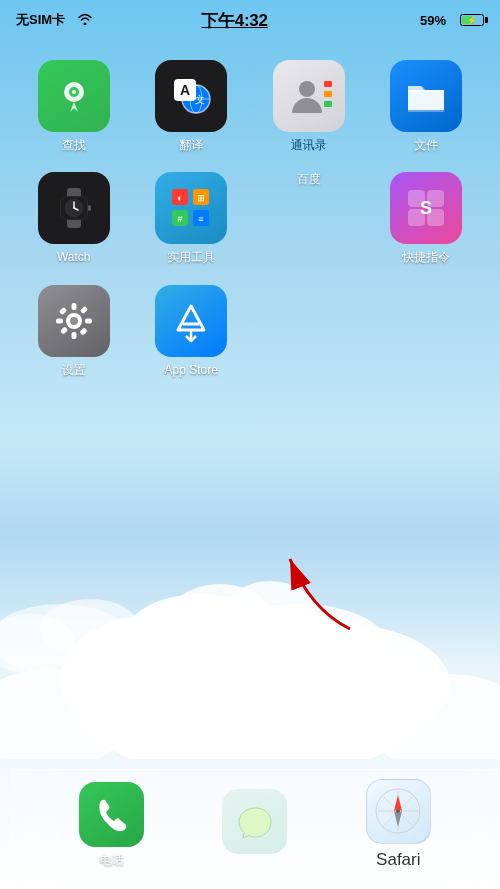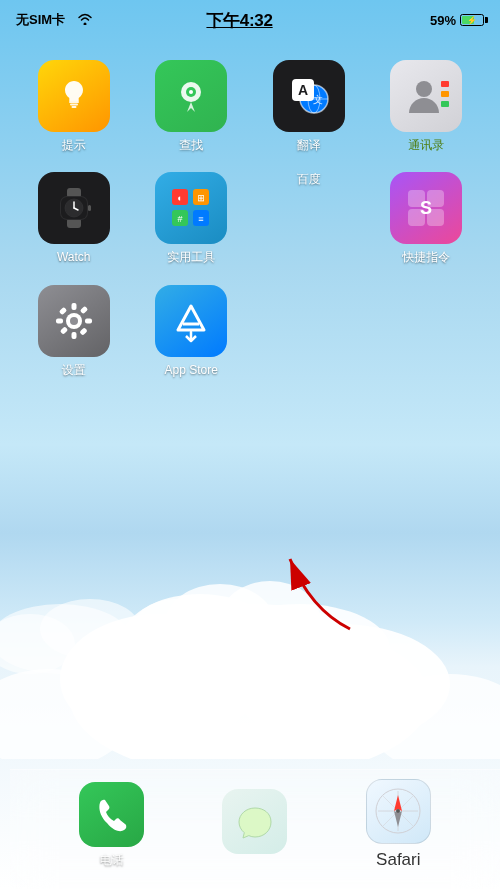--- a/index.html
+++ b/index.html
@@ -53,21 +53,21 @@
     }
     .status-center {
       font-size: 17px;
       font-weight: 600;
       letter-spacing: -0.3px;
       text-decoration: underline;
     }
     .status-right {
       display: flex;
       align-items: center;
-      gap: 4px;
+      gap: 14px;
       font-size: 13px;
       padding-left: 44px;
     }
     .battery-icon {
       width: 24px;
       height: 12px;
       border: 1.5px solid #000;
       border-radius: 2.5px;
       position: relative;
       display: flex;
@@ -275,33 +275,20 @@
     <span>59%</span>
     <div class="battery-icon">
       <div class="battery-fill"></div>
       <span class="lightning">⚡</span>
     </div>
   </div>
 </div>
 
 <div class="app-grid">
 
-  <div class="app-item">
-    <div class="app-icon icon-reminders">
-      <svg width="42" height="42" viewBox="0 0 42 42">
-        <circle cx="21" cy="21" r="20" fill="none"></circle>
-
-        <path d="M21 6c-5 0-9 4-9 9 0 3.3 1.7 6.2 4.3 7.9V26h9.4v-3.1C28.3 21.2 30 18.3 30 15c0-5-4-9-9-9z" fill="white" opacity="0.95"></path>
-        <rect x="16" y="26" width="10" height="2" rx="1" fill="white" opacity="0.9"></rect>
-        <rect x="17" y="28.5" width="8" height="2" rx="1" fill="white" opacity="0.9"></rect>
-        <rect x="18.5" y="31" width="5" height="2" rx="1" fill="white" opacity="0.9"></rect>
-      </svg>
-    </div>
-    <span class="app-label">提示</span>
-  </div>
 
   <div class="app-item">
     <div class="app-icon icon-find">
       <svg width="44" height="44" viewBox="0 0 44 44">
         <circle cx="22" cy="18" r="10" fill="white" opacity="0.9"></circle>
         <circle cx="22" cy="18" r="5" fill="#34c759"></circle>
         <circle cx="22" cy="18" r="2" fill="white"></circle>
 
         <path d="M22 28 L18 38 L22 34 L26 38 Z" fill="white" opacity="0.8"></path>
       </svg>
@@ -332,23 +319,34 @@
       <svg width="50" height="50" viewBox="0 0 50 50">
 
         <rect x="40" y="10" width="8" height="6" rx="1" fill="#ff3b30"></rect>
         <rect x="40" y="20" width="8" height="6" rx="1" fill="#ff9500"></rect>
         <rect x="40" y="30" width="8" height="6" rx="1" fill="#34c759"></rect>
 
         <circle cx="23" cy="18" r="8" fill="#8e8e93"></circle>
         <path d="M8 42c0-8.3 6.7-15 15-15s15 6.7 15 15" fill="#8e8e93"></path>
       </svg>
     </div>
-    <span class="app-label" style="color:#4d7c0f;text-shadow:none;">通讯录</span>
-  </div>
-
+    <span class="app-label" style="color:#0c4a6e;text-shadow:none;">通讯录</span>
+  </div>
+
+  <div class="app-item">
+    <div class="app-icon icon-files">
+      <svg width="48" height="48" viewBox="0 0 48 48">
+
+        <path d="M6 14h14l4 4h18v22H6z" fill="rgba(255,255,255,0.35)"></path>
+        <path d="M6 18h36v20H6z" fill="rgba(255,255,255,0.9)"></path>
+        <path d="M6 14h13l3 4h20v2H6z" fill="rgba(255,255,255,0.7)"></path>
+      </svg>
+    </div>
+    <span class="app-label">文件</span>
+  </div>
 
   <div class="app-item">
     <div class="app-icon icon-watch">
       <svg width="48" height="48" viewBox="0 0 48 48">
 
         <rect x="17" y="4" width="14" height="10" rx="3" fill="#555"></rect>
 
         <rect x="17" y="34" width="14" height="10" rx="3" fill="#555"></rect>
 
         <rect x="10" y="12" width="28" height="24" rx="7" fill="#2c2c2e"></rect>

